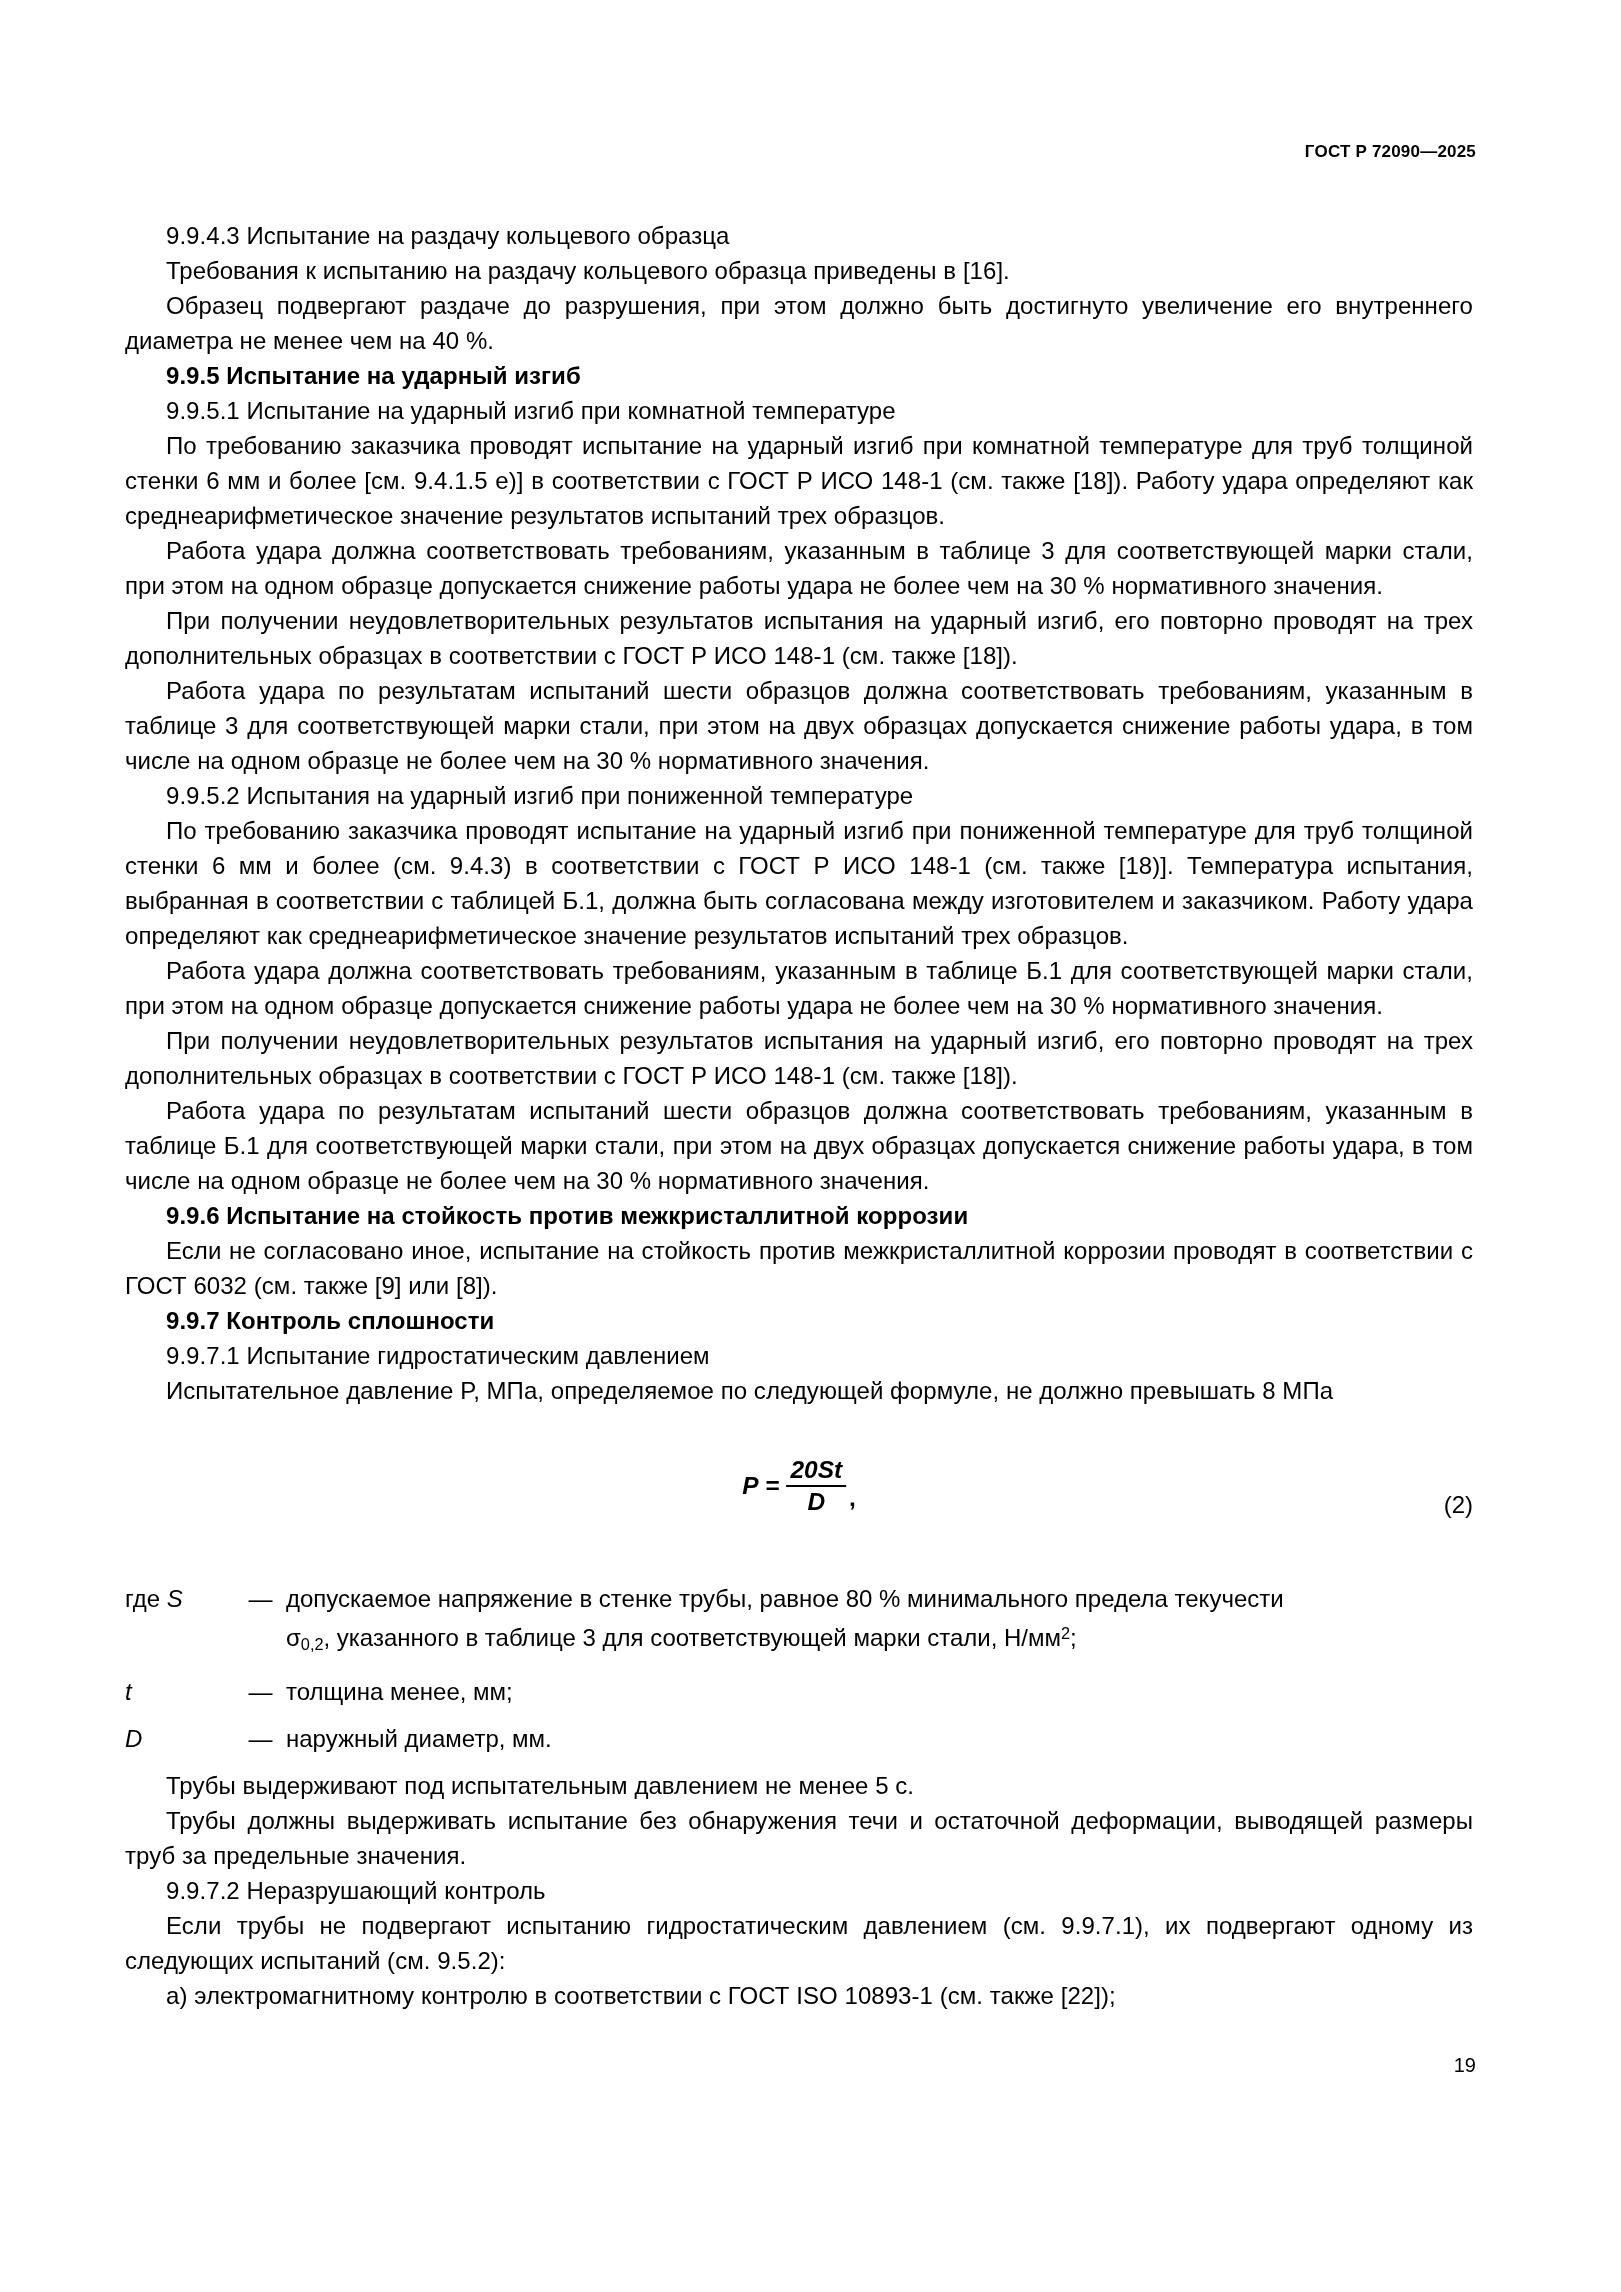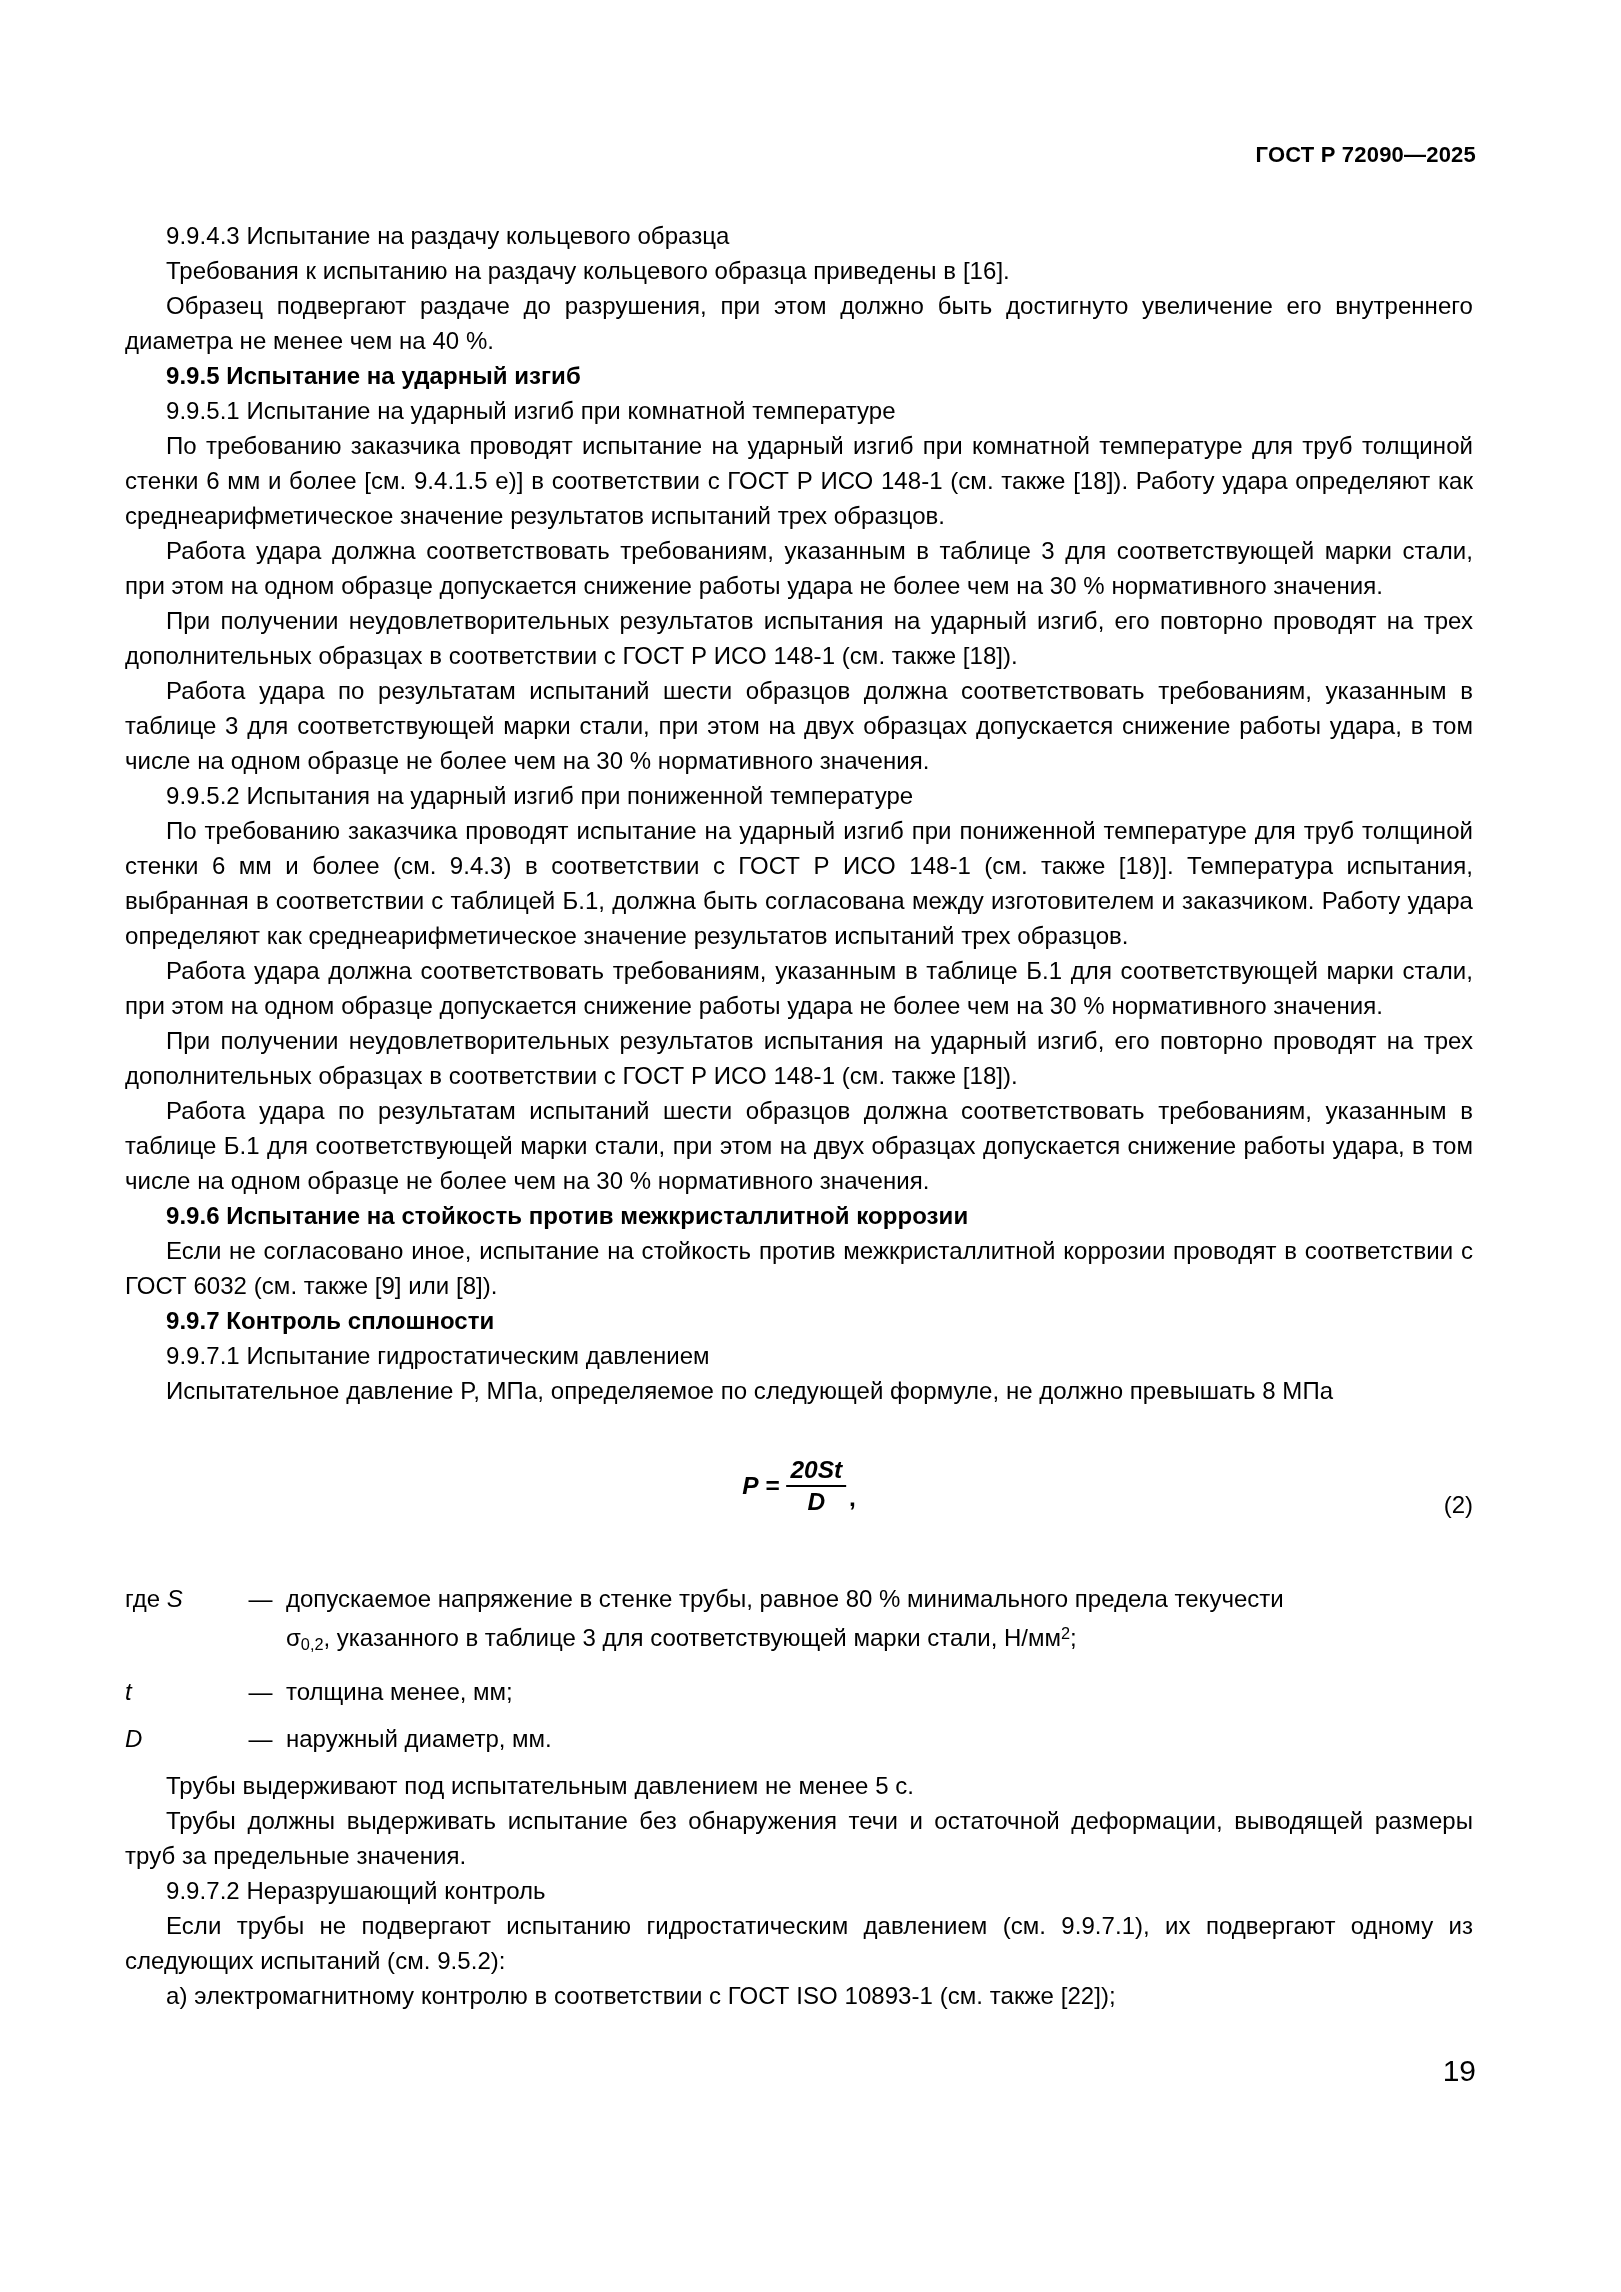--- a/index.html
+++ b/index.html
@@ -17,21 +17,21 @@
     height: 2293px;
     background: #ffffff;
     overflow: hidden;
     box-sizing: border-box;
   }
   
   .header {
     position: absolute;
     top: 142px;
     right: 145px;
-    font-size: 22px;
+    font-size: 17px;
     font-weight: bold;
     letter-spacing: 0.2px;
     white-space: nowrap;
   }
   
   .content {
     position: absolute;
     left: 125px;
     top: 218px;
     width: 1348px;
@@ -117,21 +117,21 @@
   }
   .wrow .desc .l2 { display: block; }
   sub { font-size: 0.68em; vertical-align: -0.25em; }
   sup { font-size: 0.68em; vertical-align: 0.45em; }
   .sp-before { margin-top: 11.8px; }
   
   .pagenum {
     position: absolute;
     right: 145px;
     top: 2054px;
-    font-size: 30px;
+    font-size: 20px;
   }
 </style>
 </head>
 <body>
 
 <div class="page">
 
   <div class="header">ГОСТ Р 72090—2025</div>
 
   <div class="content">

